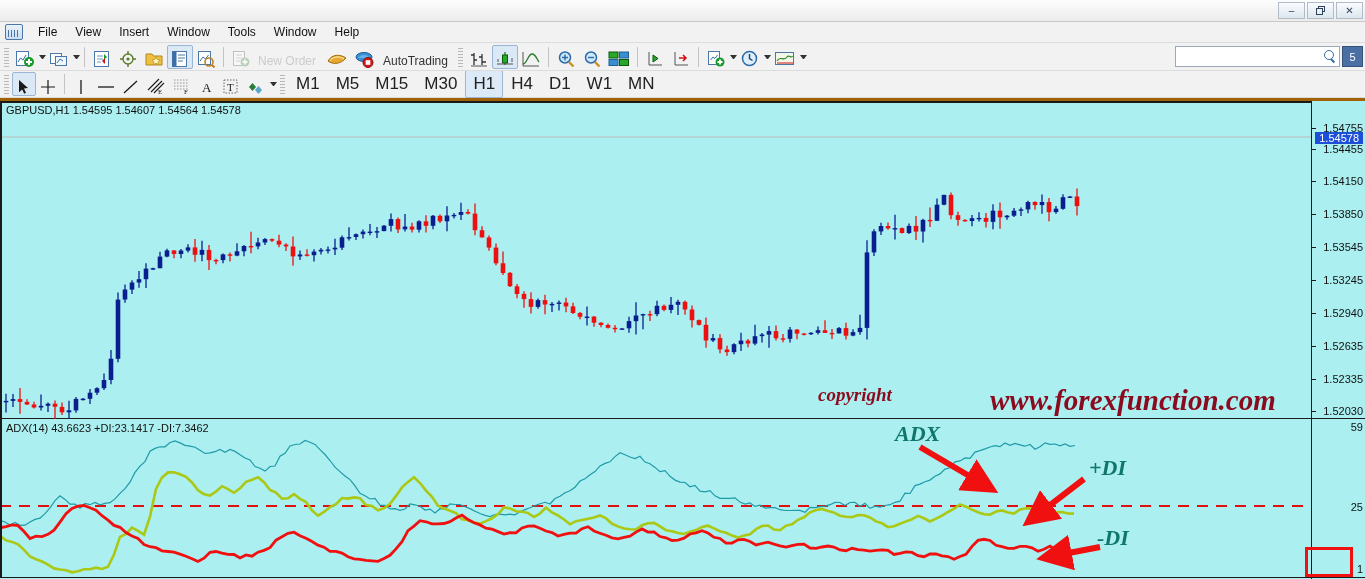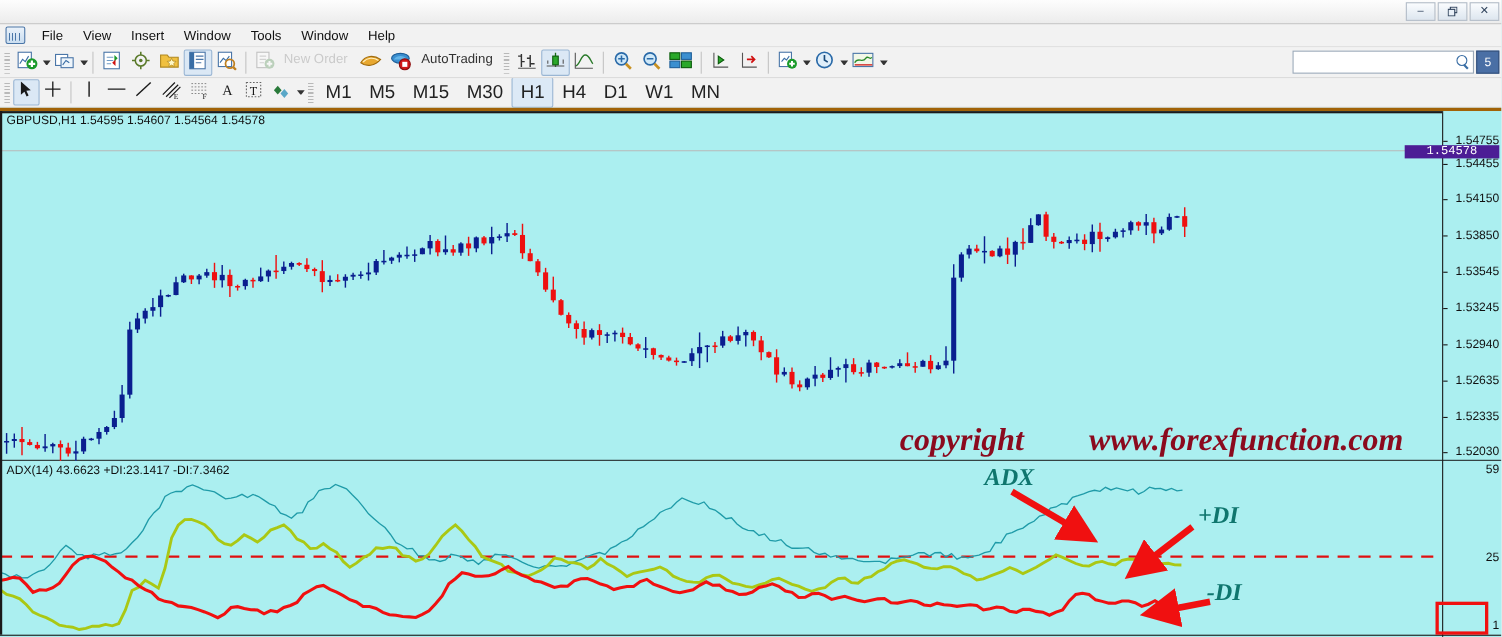--- a/index.html
+++ b/index.html
@@ -52,21 +52,21 @@
   }
   .toolbar-1 { height: 28px; flex: 0 0 28px; position: relative; }
   .toolbar-2 { height: 27px; flex: 0 0 27px; }
   .grip {
     width: 5px; height: 20px; margin: 0 3px;
     background: repeating-linear-gradient(0deg, #b8b8b8 0 1px, transparent 1px 3px);
     flex: 0 0 5px;
   }
   .tsep { width: 1px; height: 20px; background: #c4c4c4; margin: 0 4px; flex: 0 0 1px; }
   .tbtn {
-    height: 24px; min-width: 24px; display: flex; align-items: flex-start; justify-content: center;
+    height: 24px; min-width: 24px; display: flex; align-items: flex-end; justify-content: center;
     gap: 3px; padding: 0 2px; border: 1px solid transparent; border-radius: 2px;
     cursor: default; position: relative; flex: none;
   }
   .tbtn.pressed { border-color: #9ab6d4; background: #dbe8f5; }
   .tbtn.disabled { opacity: .45; }
   .tbtn .lbl { font-size: 12px; color: #333; padding: 0 4px; white-space: nowrap; }
   .tbtn.disabled .lbl { color: #9a9a9a; }
   .caret {
     width: 0; height: 0; border-left: 3.5px solid transparent; border-right: 3.5px solid transparent;
     border-top: 4px solid #333; margin-left: 1px; flex: 0 0 7px;
@@ -121,21 +121,21 @@
     white-space: nowrap; z-index: 6; font-family: "Liberation Sans", sans-serif;
   }
   .scale-divider {
     position: absolute; top: 0; bottom: 0; left: 1311px; width: 1px; background: #1a1a1a; z-index: 5;
   }
   .price-label {
     position: absolute; right: 2px; font-size: 11px; color: #111; white-space: nowrap;
     transform: translateY(-50%); z-index: 6;
   }
   .price-label.current {
-    background: #4c1d95; color: #fff; padding: 0 20px; font-family: Liberation Mono, monospace;
+    background: #1d4ed8; color: #fff; padding: 0 4px;
   }
   .tick-dash {
     position: absolute; left: 1312px; width: 4px; height: 1px; background: #1a1a1a; z-index: 6;
   }
   .watermark {
     position: absolute; font-family: "Liberation Serif", serif; font-style: italic;
     font-weight: bold; color: #8b0a1e; white-space: nowrap; z-index: 7;
   }
   .annot {
     position: absolute; font-family: "Liberation Serif", serif; font-style: italic;
@@ -804,21 +804,21 @@
         <div class="tick-dash" style="top:212px;"></div>
         <div class="price-label" style="top:212px;">1.52940</div>
         <div class="tick-dash" style="top:245px;"></div>
         <div class="price-label" style="top:245px;">1.52635</div>
         <div class="tick-dash" style="top:278px;"></div>
         <div class="price-label" style="top:278px;">1.52335</div>
         <div class="tick-dash" style="top:310px;"></div>
         <div class="price-label" style="top:310px;">1.52030</div>
       </div>
 
-      <div class="watermark" style="left:818px;top:283px;font-size:29px;">copyright</div>
+      <div class="watermark" style="left:818px;top:283px;font-size:19px;">copyright</div>
       <div class="watermark" style="left:990px;top:283px;font-size:29px;">www.forexfunction.com</div>
     </div>
 
     <div class="chart-pane" id="adx-pane">
       <div class="pane-label">ADX(14) 43.6623 +DI:23.1417 -DI:7.3462</div>
 
       <svg width="1311" height="158" viewBox="0 0 1311 158" style="position:absolute;left:0;top:0;">
         <line x1="0" y1="87" x2="1311" y2="87" stroke="#e01010" stroke-width="2" stroke-dasharray="11 8"></line>
         <polyline id="adx-line" fill="none" stroke="#1f9ba8" stroke-width="1.2" points="0.0,101.3 5.0,103.0 10.0,106.0 15.0,103.5 20.0,106.3 25.0,106.2 30.0,103.0 35.0,100.4 40.0,99.1 45.0,94.7 50.0,88.9 55.0,81.6 60.0,76.8 65.0,80.4 70.0,85.2 75.0,85.2 80.0,89.1 85.0,84.5 90.0,85.7 95.0,83.5 100.0,85.9 105.0,84.4 110.0,83.7 115.0,79.9 120.0,74.4 125.0,69.6 130.0,63.2 135.0,53.4 140.0,47.1 145.0,42.6 150.0,32.3 155.0,29.4 160.0,27.8 165.0,27.8 170.0,23.5 175.0,21.9 180.0,23.9 185.0,26.3 190.0,27.1 195.0,28.2 200.0,31.3 205.0,34.5 210.0,33.8 215.0,32.7 220.0,30.4 225.0,33.3 230.0,30.5 235.0,32.4 240.0,35.7 245.0,39.0 250.0,41.0 255.0,47.5 260.0,49.3 265.0,52.1 270.0,47.5 275.0,47.0 280.0,37.3 285.0,34.3 290.0,26.9 295.0,25.5 300.0,25.0 305.0,21.4 310.0,23.3 315.0,25.4 320.0,30.6 325.0,35.5 330.0,41.5 335.0,48.1 340.0,52.6 345.0,57.0 350.0,60.6 355.0,66.9 360.0,74.3 365.0,76.7 370.0,80.0 375.0,79.5 380.0,86.1 385.0,86.3 390.0,89.9 395.0,89.7 400.0,91.4 405.0,90.0 410.0,84.9 415.0,85.8 420.0,87.3 425.0,91.0 430.0,90.1 435.0,94.0 440.0,89.7 445.0,89.9 450.0,84.9 455.0,85.5 460.0,85.5 465.0,87.7 470.0,89.6 475.0,92.2 480.0,94.5 485.0,96.4 490.0,97.5 495.0,95.5 500.0,95.1 505.0,95.9 510.0,95.2 515.0,95.8 520.0,92.7 525.0,90.6 530.0,88.8 535.0,86.5 540.0,84.8 545.0,83.3 550.0,85.0 555.0,79.5 560.0,77.2 565.0,73.7 570.0,71.8 575.0,68.2 580.0,62.0 585.0,59.7 590.0,55.7 595.0,52.6 600.0,46.9 605.0,44.4 610.0,42.8 615.0,37.6 620.0,33.7 625.0,35.8 630.0,38.0 635.0,39.5 640.0,37.3 645.0,43.1 650.0,44.7 655.0,48.4 660.0,52.6 665.0,51.7 670.0,57.3 675.0,61.1 680.0,63.1 685.0,63.5 690.0,67.8 695.0,66.4 700.0,72.2 705.0,72.9 710.0,71.6 715.0,76.8 720.0,79.4 725.0,79.4 730.0,79.3 735.0,78.9 740.0,83.1 745.0,85.1 750.0,84.0 755.0,87.4 760.0,86.2 765.0,89.2 770.0,88.7 775.0,88.6 780.0,90.7 785.0,91.5 790.0,91.5 795.0,91.4 800.0,91.4 805.0,93.2 810.0,88.3 815.0,88.7 820.0,87.7 825.0,87.1 830.0,85.7 835.0,83.4 840.0,83.5 845.0,86.6 850.0,83.5 855.0,83.3 860.0,87.5 865.0,84.3 870.0,89.3 875.0,87.1 880.0,88.1 885.0,86.5 890.0,85.7 895.0,83.3 900.0,82.2 905.0,74.2 910.0,74.5 915.0,66.6 920.0,65.1 925.0,62.7 930.0,61.1 935.0,57.3 940.0,54.9 945.0,50.1 950.0,48.8 955.0,42.9 960.0,41.9 965.0,38.9 970.0,39.4 975.0,33.1 980.0,31.6 985.0,29.9 990.0,28.0 995.0,26.7 1000.0,27.7 1005.0,24.0 1010.0,26.4 1015.0,24.5 1020.0,25.9 1025.0,27.2 1030.0,25.5 1035.0,30.2 1040.0,27.8 1045.0,23.9 1050.0,25.3 1055.0,25.0 1060.0,26.9 1065.0,25.0 1070.0,27.3 1075.0,26.5"></polyline>
         <polyline id="pdi-line" fill="none" stroke="#aac814" stroke-width="2.6" points="0.0,117.0 6.0,121.4 12.0,122.9 18.0,125.4 24.0,130.8 30.0,137.5 36.0,140.3 42.0,142.5 48.0,145.6 54.0,149.4 60.0,150.5 66.0,151.2 72.0,153.3 78.0,152.2 84.0,150.2 90.0,150.3 96.0,148.7 102.0,149.9 108.0,147.8 114.0,135.5 120.0,117.9 126.0,114.9 132.0,108.6 138.0,111.9 144.0,115.7 150.0,97.6 156.0,70.0 162.0,58.5 168.0,53.4 174.0,53.2 180.0,55.3 186.0,57.9 192.0,63.5 198.0,71.3 204.0,75.2 210.0,76.6 216.0,72.5 222.0,67.2 228.0,70.2 234.0,73.8 240.0,69.4 246.0,62.9 252.0,60.7 258.0,58.2 264.0,63.2 270.0,71.0 276.0,73.6 282.0,79.7 288.0,79.3 294.0,75.1 300.0,79.8 306.0,83.1 312.0,91.4 318.0,96.7 324.0,92.9 330.0,88.1 336.0,85.2 342.0,79.0 348.0,79.6 354.0,78.4 360.0,79.2 366.0,86.1 372.0,87.0 378.0,91.2 384.0,89.2 390.0,84.7 396.0,76.9 402.0,68.4 408.0,62.9 414.0,58.2 420.0,64.0 426.0,71.6 432.0,77.8 438.0,86.7 444.0,89.5 450.0,91.8 456.0,94.1 462.0,100.3 468.0,101.3 474.0,103.4 480.0,104.6 486.0,102.1 492.0,99.3 498.0,95.1 504.0,88.4 510.0,89.4 516.0,92.2 522.0,92.6 528.0,94.1 534.0,98.0 540.0,94.5 546.0,88.6 552.0,93.5 558.0,96.5 564.0,100.5 570.0,105.2 576.0,102.2 582.0,100.9 588.0,99.7 594.0,98.5 600.0,96.4 606.0,99.4 612.0,104.8 618.0,107.4 624.0,109.5 630.0,110.2 636.0,110.5 642.0,106.2 648.0,104.2 654.0,103.9 660.0,107.4 666.0,111.2 672.0,112.2 678.0,114.0 684.0,115.0 690.0,112.7 696.0,111.1 702.0,107.9 708.0,106.7 714.0,109.4 720.0,112.2 726.0,113.8 732.0,116.6 738.0,118.6 744.0,116.4 750.0,115.3 756.0,110.2 762.0,107.0 768.0,106.5 774.0,110.6 780.0,111.2 786.0,106.6 792.0,105.2 798.0,100.8 804.0,98.3 810.0,93.3 816.0,91.0 822.0,89.9 828.0,91.9 834.0,93.6 840.0,96.7 846.0,97.7 852.0,98.2 858.0,96.1 864.0,96.2 870.0,98.5 876.0,102.4 882.0,104.3 888.0,108.2 894.0,107.3 900.0,104.7 906.0,102.4 912.0,100.2 918.0,96.9 924.0,99.3 930.0,102.5 936.0,99.6 942.0,96.6 948.0,93.0 954.0,89.7 960.0,85.4 966.0,87.7 972.0,90.6 978.0,93.3 984.0,95.2 990.0,95.6 996.0,92.5 1002.0,91.4 1008.0,93.5 1014.0,94.6 1020.0,90.4 1026.0,89.2 1032.0,89.4 1038.0,92.9 1044.0,96.2 1050.0,94.6 1056.0,93.4 1062.0,93.1 1068.0,94.5 1074.0,94.6"></polyline>

